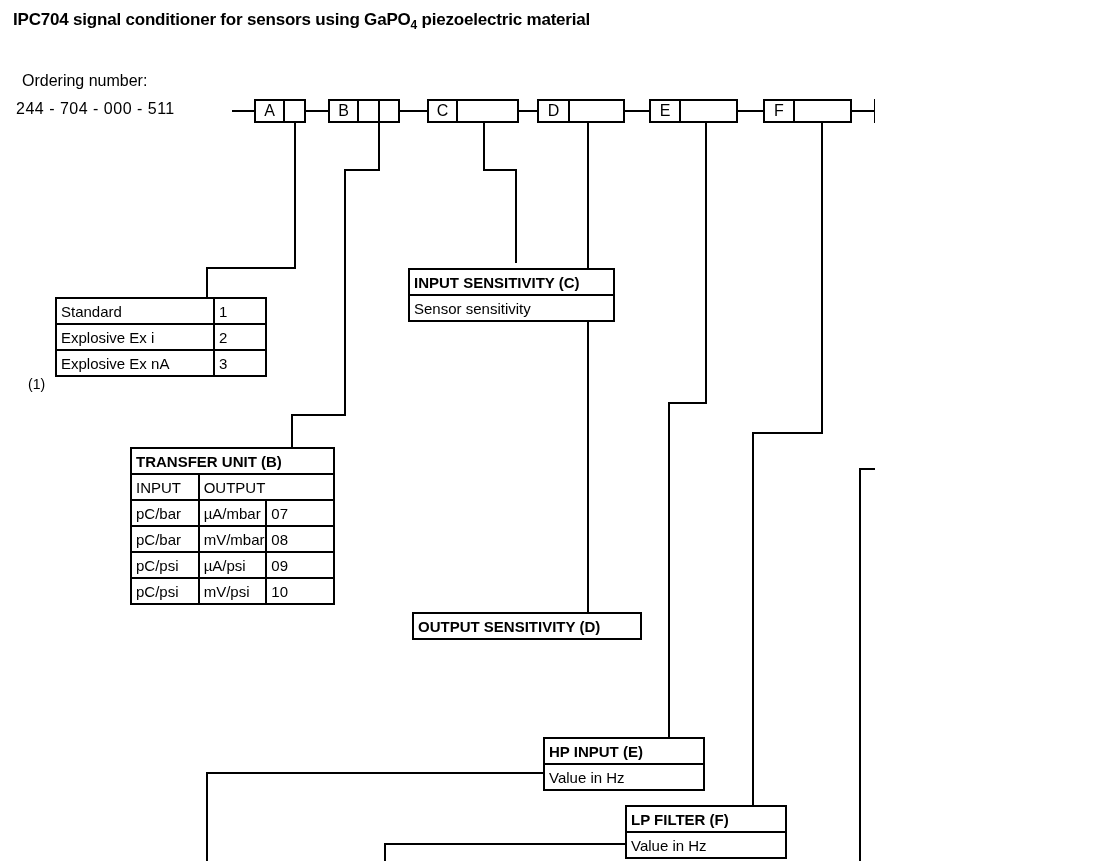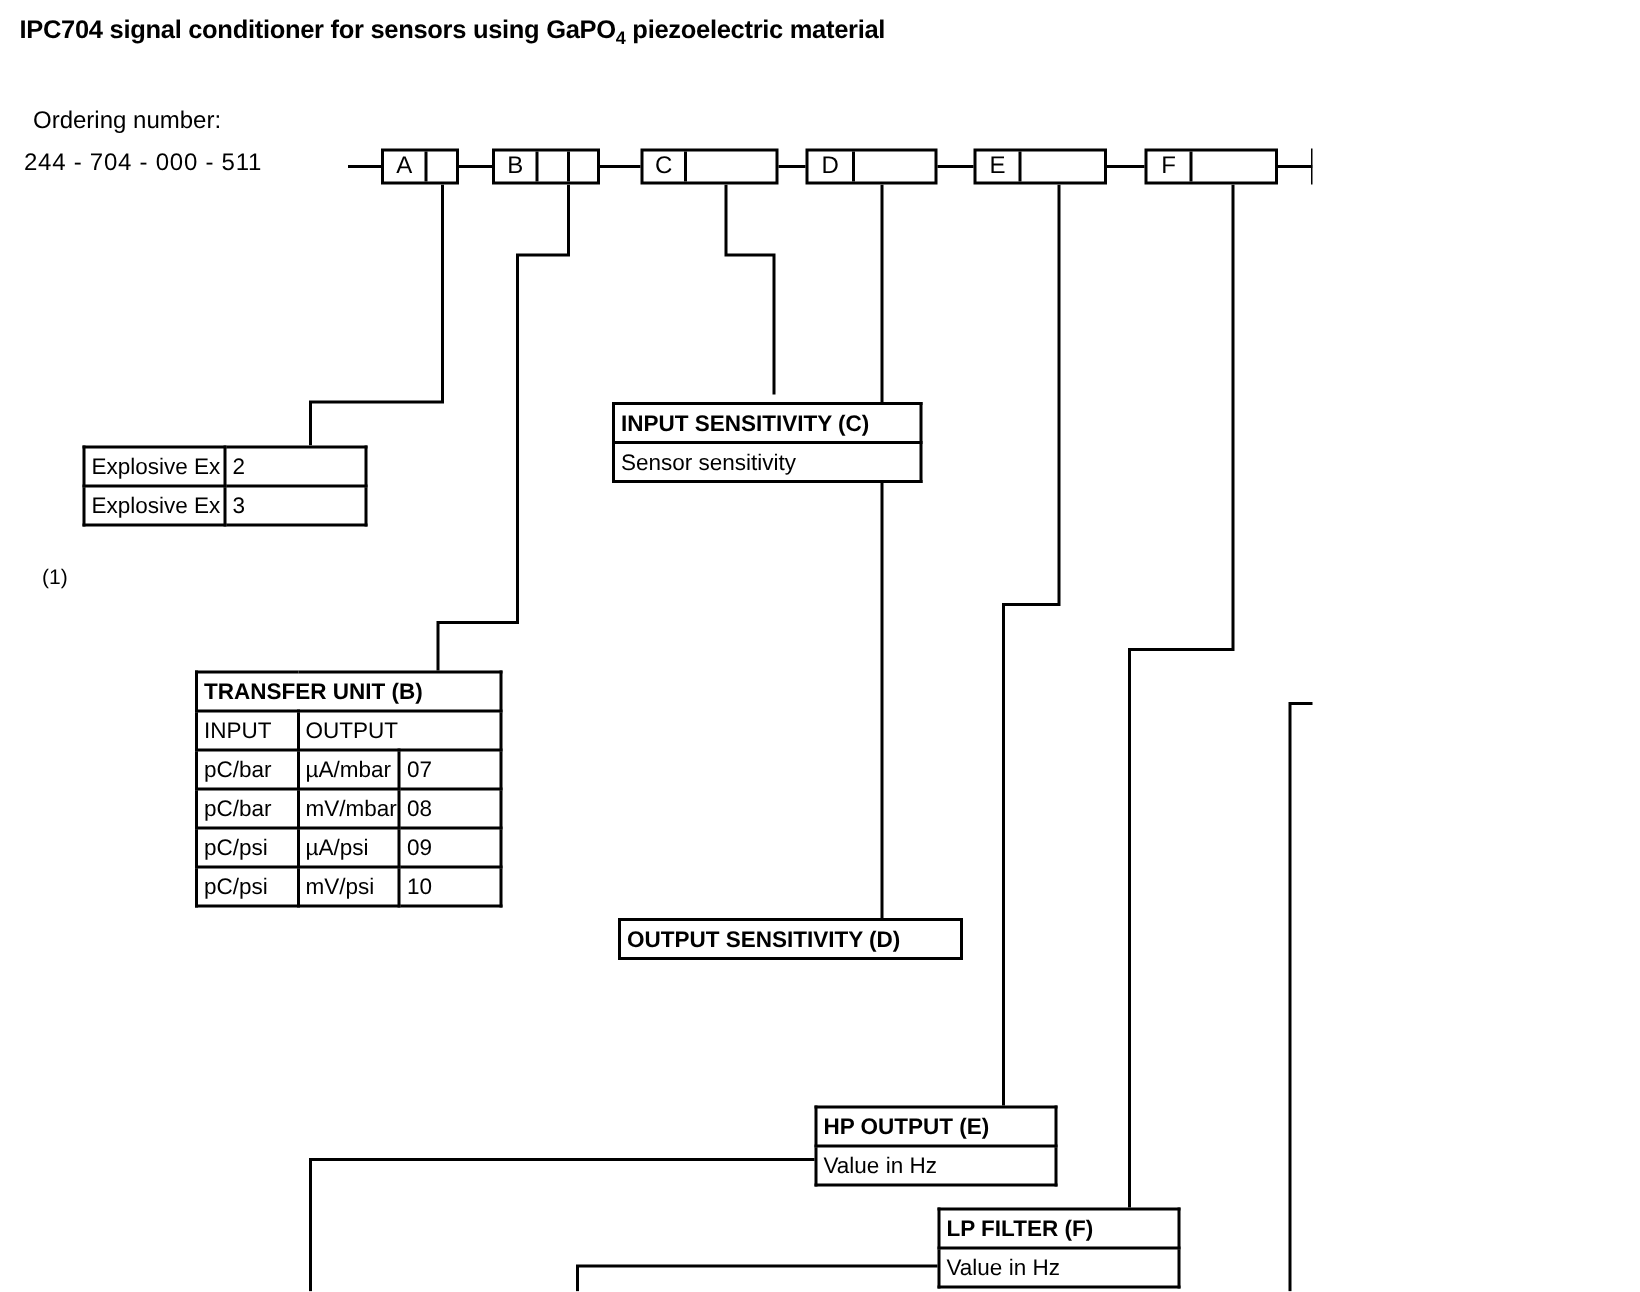--- a/index.html
+++ b/index.html
@@ -107,20 +107,24 @@
   </div>
   <div class="code-box" style="left:1020px;width:50px;">
     <div class="letter" style="width:29px;">I</div>
     <div class="cell" style="flex:1;"></div>
   </div>
 
   <div class="footnote" style="left:28px;top:376px;">(1)</div>
   <table class="dtable" style="left:55px;top:297px;width:190px;">
     <tbody>
     <tr>
+      <td style="width:148px;">Standard</td>
+      <td class="code-col" style="width:42px;">1</td>
+    </tr>
+    <tr>
       <td>Explosive Ex i</td>
       <td class="code-col">2</td>
     </tr>
     <tr>
       <td>Explosive Ex nA</td>
       <td class="code-col">3</td>
     </tr>
   </tbody>
     </table>
 
@@ -171,21 +175,21 @@
     <tbody>
         <tr>
       <th>OUTPUT SENSITIVITY (D)</th>
     </tr>
   </tbody>
     </table>
 
   <table class="dtable" style="left:543px;top:737px;width:162px;">
     <tbody>
         <tr>
-      <th>HP OUTPUT (E)</th>
+      <th>HP INPUT (E)</th>
     </tr>
     <tr>
       <td>Value in Hz</td>
     </tr>
   </tbody>
     </table>
 
   <table class="dtable" style="left:625px;top:805px;width:162px;">
     <tbody>
         <tr>

